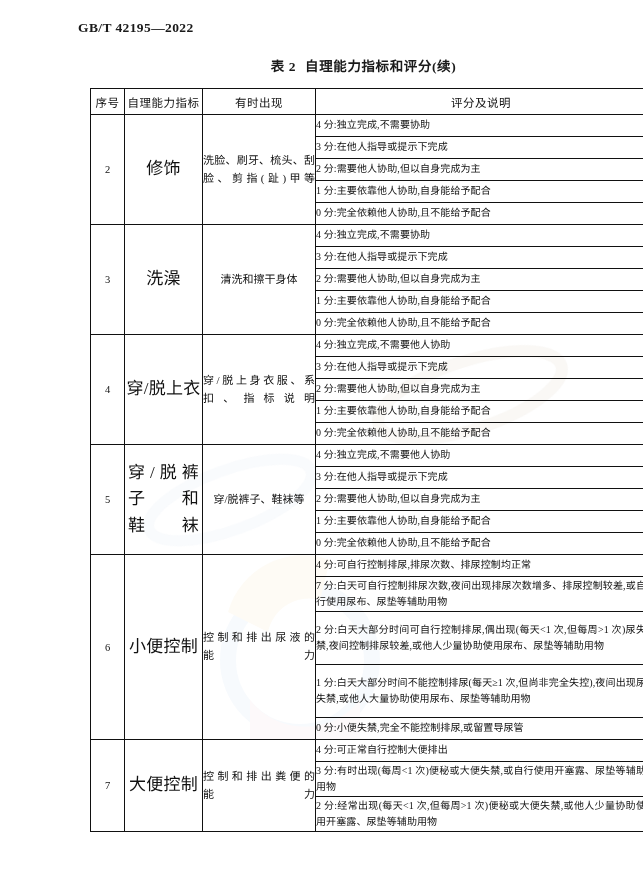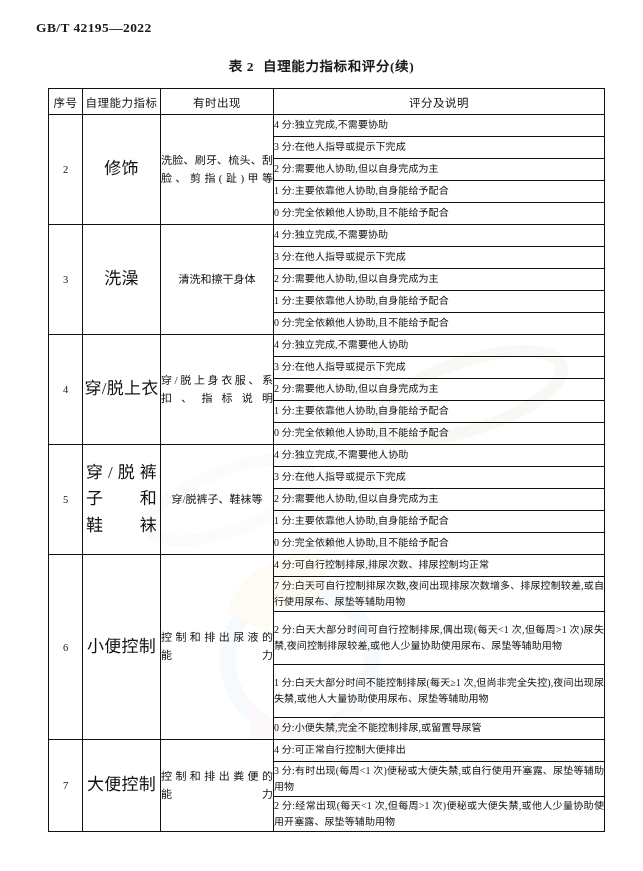--- a/index.html
+++ b/index.html
@@ -28,20 +28,21 @@
   }
 
   
   .page {
     position: relative;
     z-index: 2;
     width: 555px;
     height: 871px;
     box-sizing: border-box;
     padding: 8px;
+    margin-left: 42px;
   }
 
   .std-header {
     position: absolute;
     left: 36px;
     top: 20px;
     font-family: "Liberation Serif", "DejaVu Serif", serif;
     font-size: 13.5px;
     font-weight: bold;
     letter-spacing: 0.4px;

